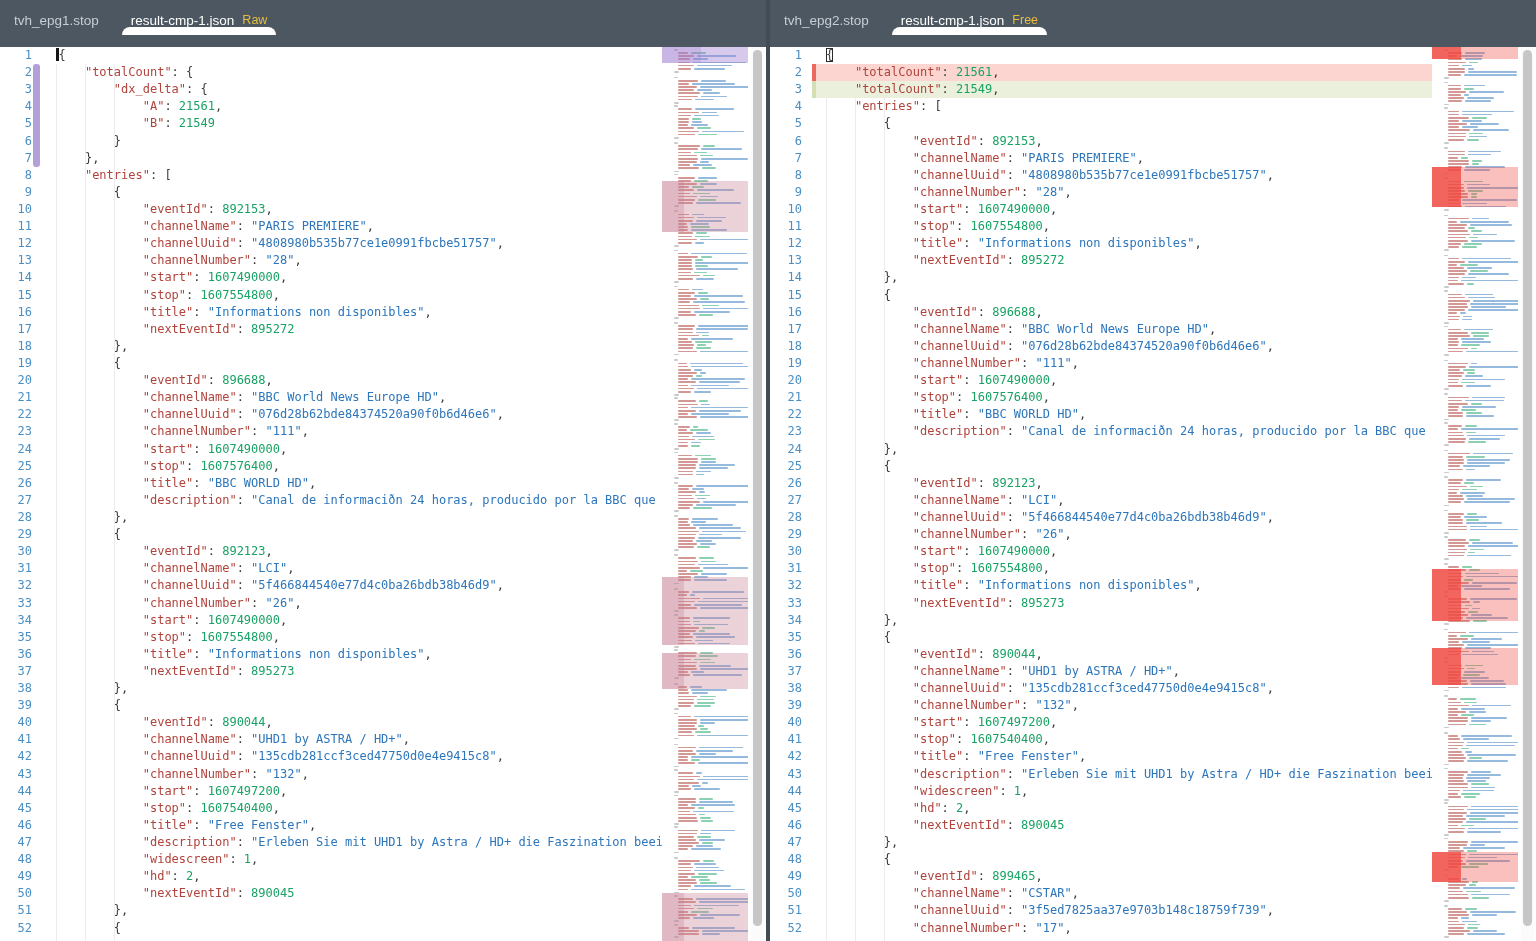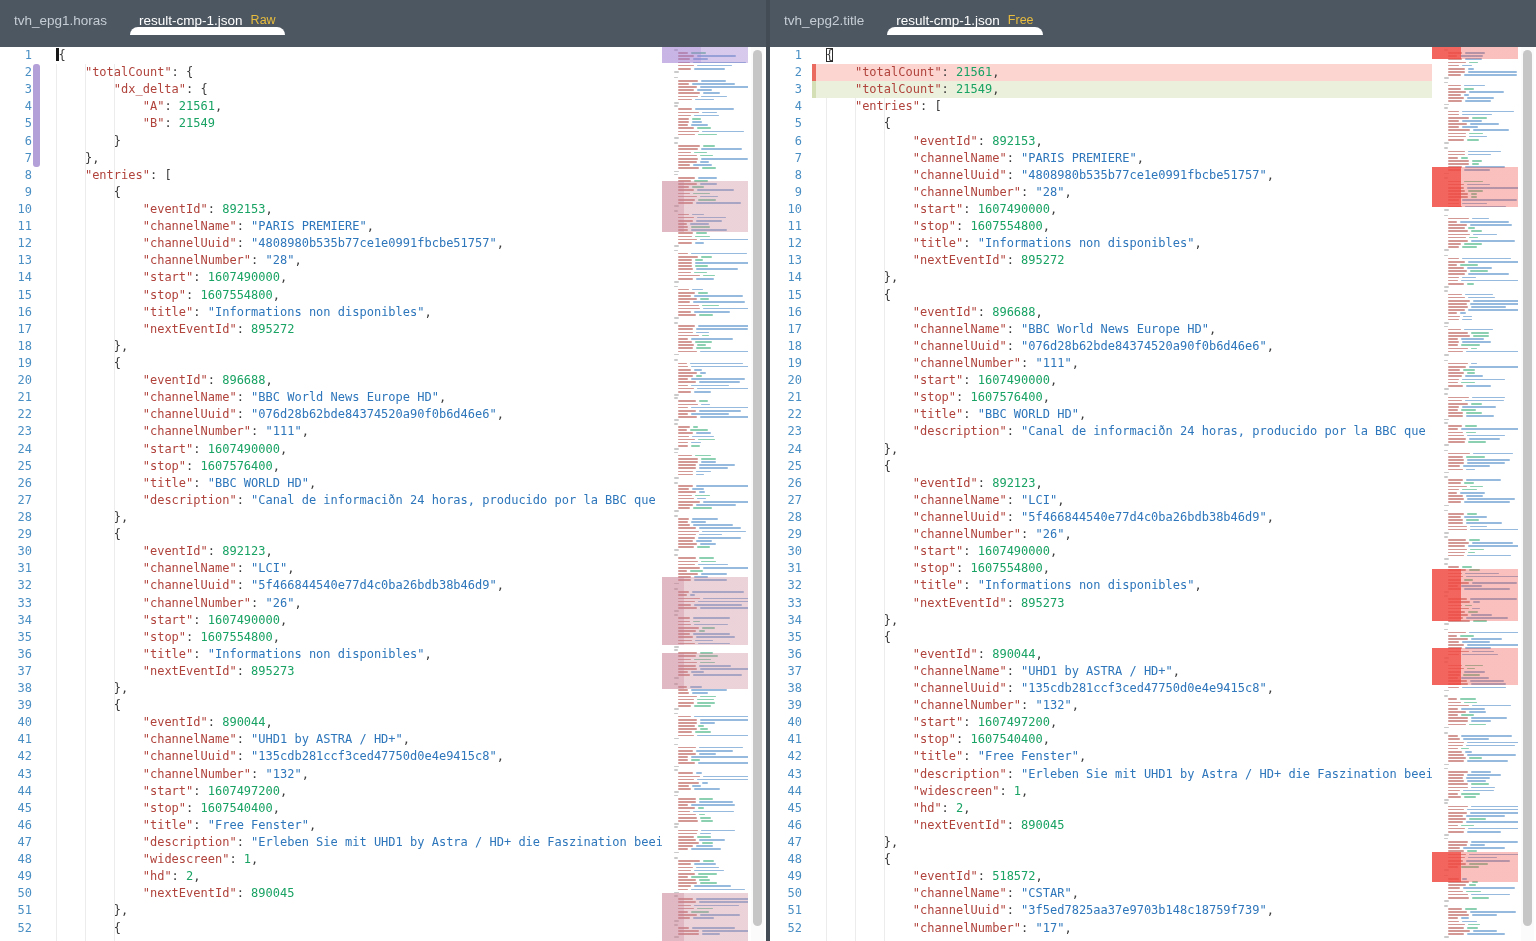--- a/index.html
+++ b/index.html
@@ -45,21 +45,21 @@
   .thumb{position:absolute;left:2px;top:3px;width:9px;height:876px;border-radius:5px;background:var(--scroll-thumb);}
 </style>
 </head>
 <body>
 
 <div id="app">
 
   <div class="pane" id="pane-0">
     <div class="tabbar">
       <div class="tab">
-        <span class="lbl">tvh_epg1.horas</span>
+        <span class="lbl">tvh_epg1.stop</span>
       </div>
       <div class="tab active">
         <span class="lbl">result-cmp-1.json</span>
         <span class="badge">Raw</span>
         <span class="indicator"></span>
       </div>
     </div>
     <div class="editor">
       <span class="guide" style="left:56px"></span>
       <span class="guide" style="left:85px"></span>
@@ -672,21 +672,21 @@
       </div>
     <div class="gbar" style="top: 17.12px; height: 102.72px;"></div>
       </div>
   </div>
 
   <div class="divider"></div>
 
   <div class="pane" id="pane-1">
     <div class="tabbar">
       <div class="tab">
-        <span class="lbl">tvh_epg2.title</span>
+        <span class="lbl">tvh_epg2.stop</span>
       </div>
       <div class="tab active">
         <span class="lbl">result-cmp-1.json</span>
         <span class="badge">Free</span>
         <span class="indicator"></span>
       </div>
     </div>
     <div class="editor">
       <span class="guide" style="left:56px"></span>
       <span class="guide" style="left:85px"></span>
@@ -787,21 +787,21 @@
           <div class="ln"><span class="pn">            </span><span class="k">"channelNumber"</span><span class="pn">: </span><span class="s">"132"</span><span class="pn">,</span></div>
           <div class="ln"><span class="pn">            </span><span class="k">"start"</span><span class="pn">: </span><span class="n">1607497200</span><span class="pn">,</span></div>
           <div class="ln"><span class="pn">            </span><span class="k">"stop"</span><span class="pn">: </span><span class="n">1607540400</span><span class="pn">,</span></div>
           <div class="ln"><span class="pn">            </span><span class="k">"title"</span><span class="pn">: </span><span class="s">"Free Fenster"</span><span class="pn">,</span></div>
           <div class="ln"><span class="pn">            </span><span class="k">"description"</span><span class="pn">: </span><span class="s">"Erleben Sie mit UHD1 by Astra / HD+ die Faszination beeindru</span></div>
           <div class="ln"><span class="pn">            </span><span class="k">"widescreen"</span><span class="pn">: </span><span class="n">1</span><span class="pn">,</span></div>
           <div class="ln"><span class="pn">            </span><span class="k">"hd"</span><span class="pn">: </span><span class="n">2</span><span class="pn">,</span></div>
           <div class="ln"><span class="pn">            </span><span class="k">"nextEventId"</span><span class="pn">: </span><span class="n">890045</span></div>
           <div class="ln"><span class="pn">        </span><span class="pn">},</span></div>
           <div class="ln"><span class="pn">        </span><span class="pn">{</span></div>
-          <div class="ln"><span class="pn">            </span><span class="k">"eventId"</span><span class="pn">: </span><span class="n">518572</span><span class="pn">,</span></div>
+          <div class="ln"><span class="pn">            </span><span class="k">"eventId"</span><span class="pn">: </span><span class="n">899465</span><span class="pn">,</span></div>
           <div class="ln"><span class="pn">            </span><span class="k">"channelName"</span><span class="pn">: </span><span class="s">"CSTAR"</span><span class="pn">,</span></div>
           <div class="ln"><span class="pn">            </span><span class="k">"channelUuid"</span><span class="pn">: </span><span class="s">"3f5ed7825aa37e9703b148c18759f739"</span><span class="pn">,</span></div>
           <div class="ln"><span class="pn">            </span><span class="k">"channelNumber"</span><span class="pn">: </span><span class="s">"17"</span><span class="pn">,</span></div>
         </div>
       <div class="minimap" id="minimap-1">
           <span class="mbar" style="left: 12px; top: 2px; width: 4px; background: rgb(138, 138, 138); opacity: 0.45;"></span>
           <span class="mbar" style="left: 16px; top: 5.15px; width: 13.6815px; background: rgb(176, 67, 60); opacity: 0.55;"></span>
           <span class="mbar" style="left: 32.6815px; top: 5.15px; width: 20.2157px; background: rgb(45, 118, 187); opacity: 0.5;"></span>
           <span class="mbar" style="left: 16px; top: 8.3px; width: 9.47802px; background: rgb(176, 67, 60); opacity: 0.55;"></span>
           <span class="mbar" style="left: 28.478px; top: 8.3px; width: 22.1955px; background: rgb(45, 118, 187); opacity: 0.5;"></span>

